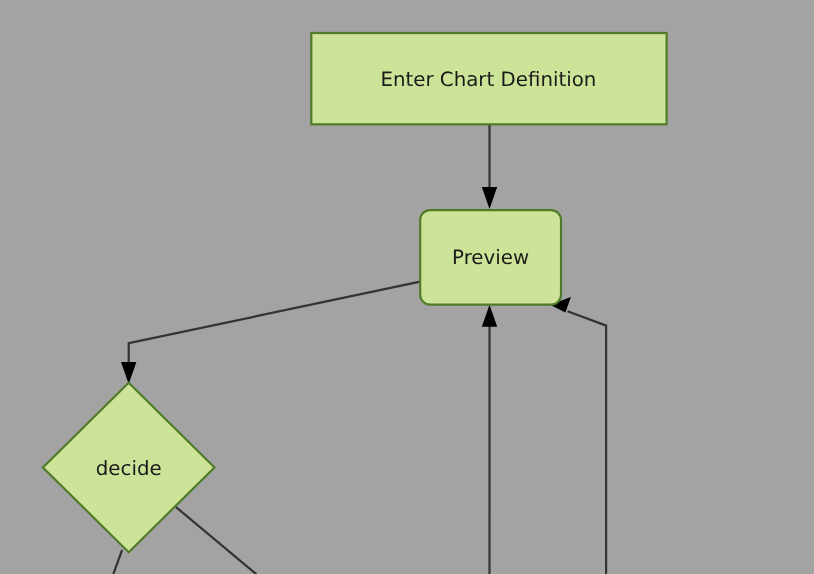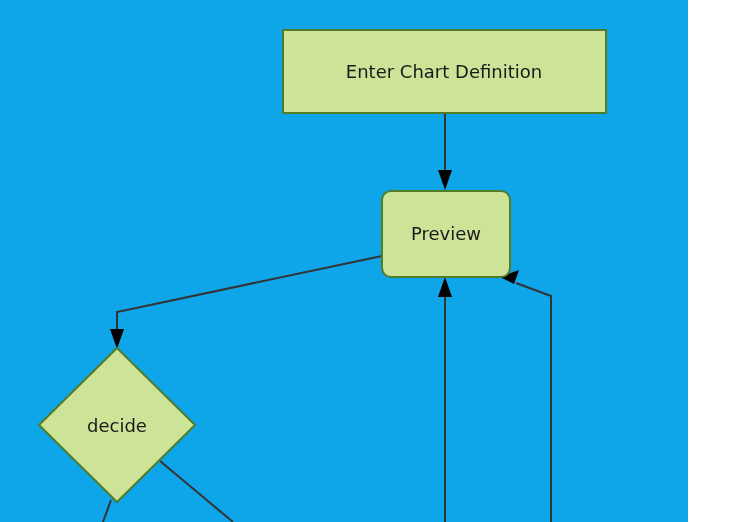--- a/index.html
+++ b/index.html
@@ -8,23 +8,23 @@
     background: #ffffff;
   }
   body {
     width: 740px;
     height: 522px;
     overflow: hidden;
     font-family: "DejaVu Sans", "Liberation Sans", sans-serif;
   }
   #diagram-root {
     position: relative;
-    width: 688px;
+    width: 740px;
     height: 522px;
-    background: #0ea5e9;
+    background: #a3a3a3;
   }
   svg#flowchart {
     display: block;
     width: 740px;
     height: 522px;
   }
   .node-shape {
     fill: #cde498;
     stroke: #507c2a;
     stroke-width: 2px;

